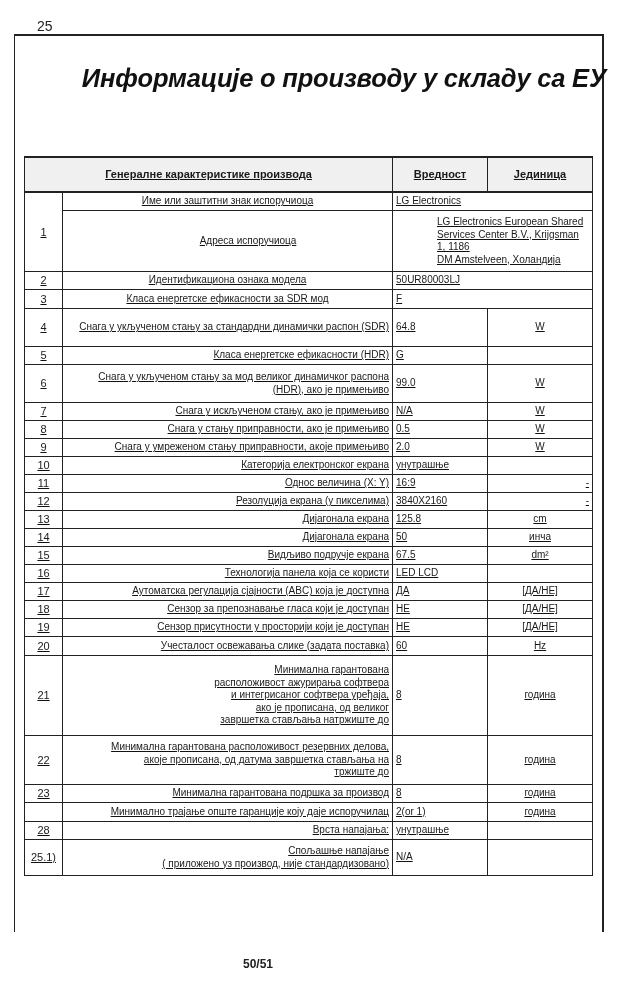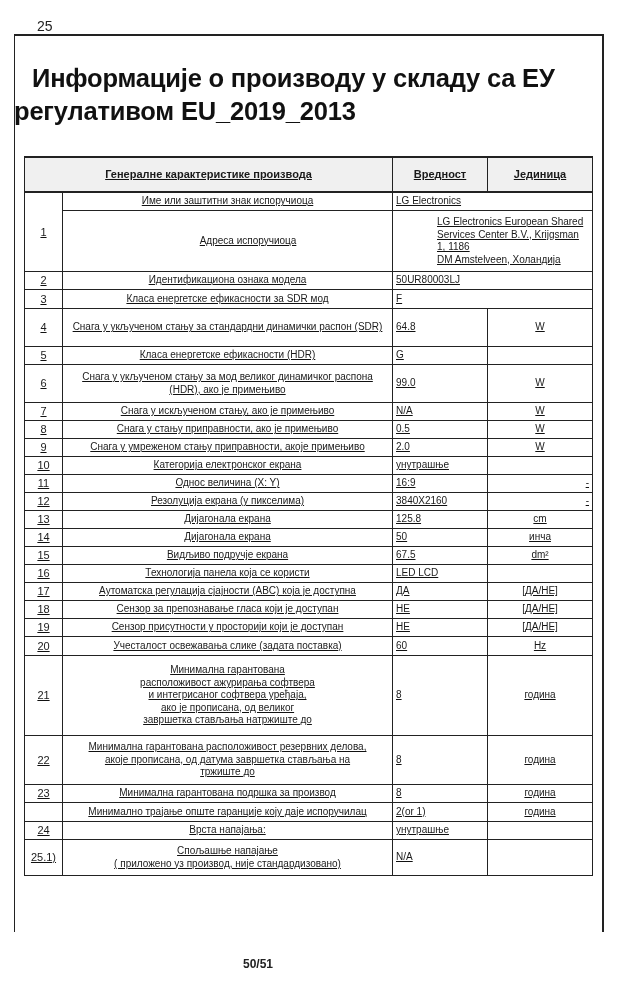--- a/index.html
+++ b/index.html
@@ -31,26 +31,27 @@
       border-top: 2px solid #222;
       border-left: 1.5px solid #222;
       border-right: 2px solid #222;
       box-sizing: border-box;
     }
     .title {
       position: absolute;
       left: 14px;
       top: 62px;
       width: 592px;
-      text-align: left;
+      text-align: right;
       font-weight: bold;
       font-size: 25.5px;
       line-height: 33px;
       color: #111;
       letter-spacing: -0.2px;
+      font-style: italic;
     }
     .title span {
       display: block;
     }
     .title .line1 { padding-left: 18px; }
     table.spec {
       position: absolute;
       left: 24px;
       top: 156px;
       width: 568px;
@@ -68,21 +69,21 @@
     }
     table.spec th {
       background: #f0f0f0;
       font-weight: bold;
       font-size: 11px;
       height: 33px;
       text-align: center;
       border-width: 2px 1.3px 2px 1.3px;
     }
     .c-num { text-align: center; font-size: 11px; }
-    .c-desc { text-align: center; }
+    .c-desc { text-align: right; }
     .c-desc.center { text-align: center; }
     .c-val { }
     .c-unit { text-align: center; }
     .c-unit.right { text-align: right; }
     tr.h19 td { height: 17px; }
     tr.h20 td { height: 18px; }
     tr.h38 td { height: 37px; }
     tr.h62 td { height: 60px; padding-left: 44px; }
     tr.h80 td { height: 79px; }
     tr.h48 td { height: 48px; }
@@ -101,21 +102,20 @@
   </style>
 </head>
 <body>
 
 <div class="page-num-top">25</div>
 
 <div class="frame"></div>
 
 <div class="title">
   <span class="line1">Информације о производу у складу са ЕУ</span>
-  <span class="line2">регулативом EU_2019_2013</span>
 </div>
 
 <table class="spec">
   <colgroup>
     <col style="width:38px">
     <col style="width:330px">
     <col style="width:95px">
     <col style="width:105px">
   </colgroup>
   <tbody>
@@ -303,21 +303,21 @@
   </tr>
 
   <tr class="h20">
     <td class="c-num"></td>
     <td class="c-desc">Минимално трајање опште гаранције коју даје испоручилац</td>
     <td class="c-val">2(or 1)</td>
     <td class="c-unit">година</td>
   </tr>
 
   <tr class="h19">
-    <td class="c-num">24</td>
+    <td class="c-num">28</td>
     <td class="c-desc">Врста напајања:</td>
     <td class="c-val">унутрашње</td>
     <td class="c-unit"></td>
   </tr>
 
   <tr class="h35 thick-bottom">
     <td class="c-num">25.1)</td>
     <td class="c-desc">
       <div>Спољашње напајање</div>
       <div>( приложено уз производ, није стандардизовано)</div>

